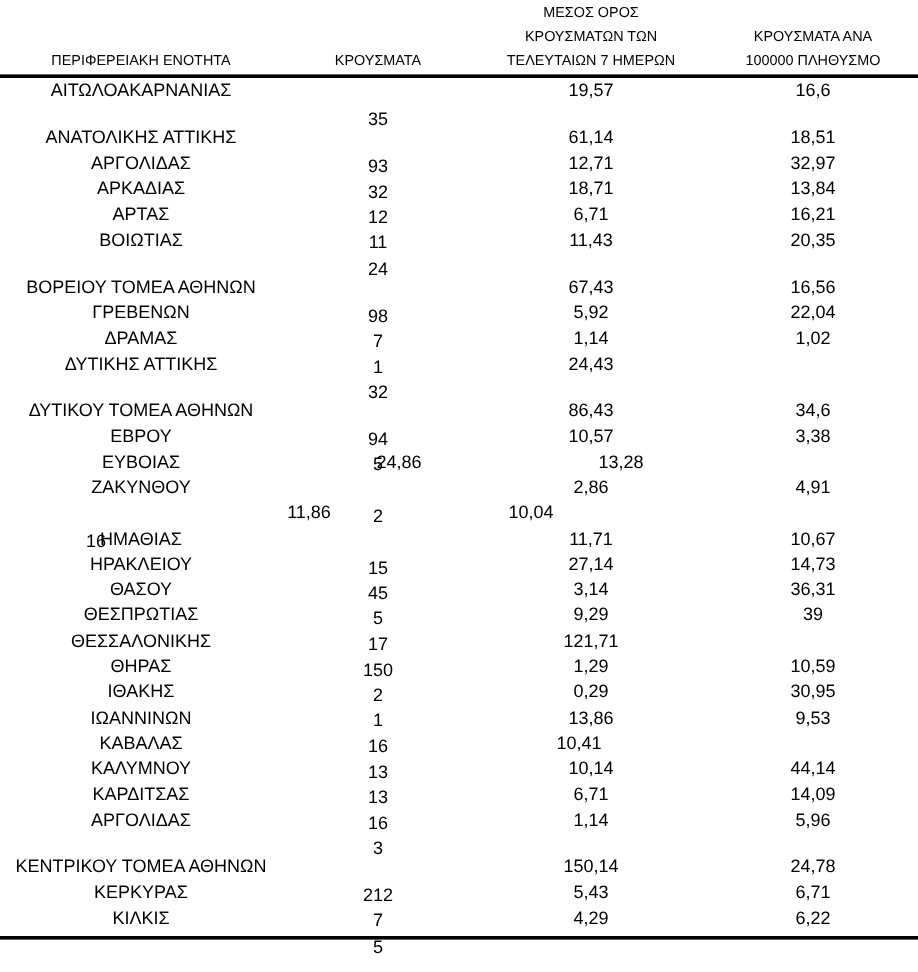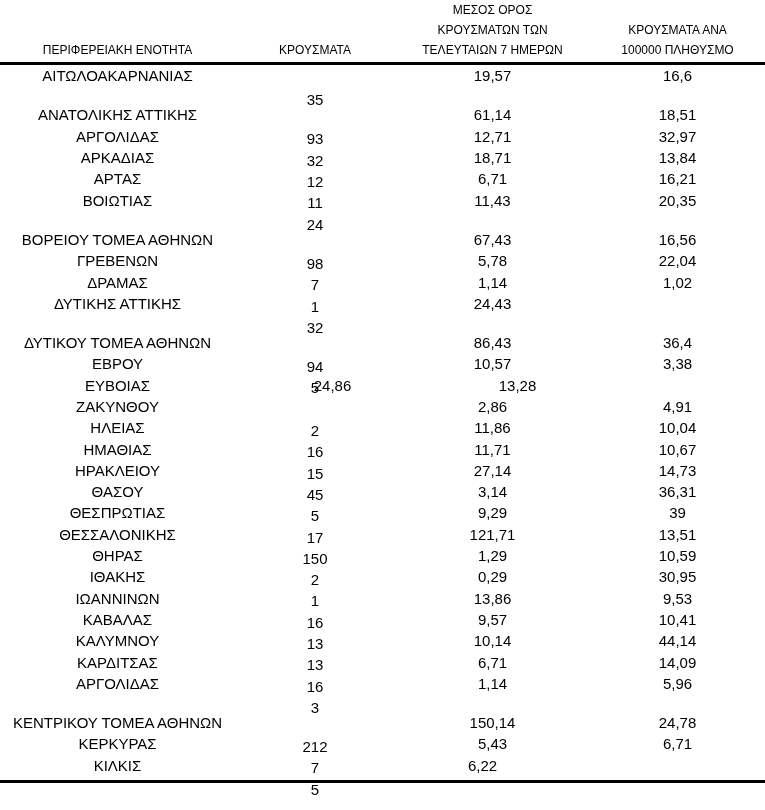--- a/index.html
+++ b/index.html
@@ -123,60 +123,59 @@
       <div class="gap"></div>
       <div class="row">
         <div class="cell col1">ΒΟΡΕΙΟΥ ΤΟΜΕΑ ΑΘΗΝΩΝ</div>
         <div class="cell col2">98</div>
         <div class="cell col3">67,43</div>
         <div class="cell col4">16,56</div>
       </div>
       <div class="row">
         <div class="cell col1">ΓΡΕΒΕΝΩΝ</div>
         <div class="cell col2">7</div>
-        <div class="cell col3">5,78</div>
+        <div class="cell col3">5,92</div>
         <div class="cell col4">22,04</div>
       </div>
       <div class="row">
         <div class="cell col1">ΔΡΑΜΑΣ</div>
         <div class="cell col2">1</div>
         <div class="cell col3">1,14</div>
         <div class="cell col4">1,02</div>
       </div>
       <div class="row">
         <div class="cell col1">ΔΥΤΙΚΗΣ ΑΤΤΙΚΗΣ</div>
         <div class="cell col2">32</div>
         <div class="cell col3">24,43</div>
       </div>
       <div class="gap"></div>
       <div class="row">
         <div class="cell col1">ΔΥΤΙΚΟΥ ΤΟΜΕΑ ΑΘΗΝΩΝ</div>
         <div class="cell col2">94</div>
         <div class="cell col3">86,43</div>
-        <div class="cell col4">36,4</div>
+        <div class="cell col4">34,6</div>
       </div>
       <div class="row">
         <div class="cell col1">ΕΒΡΟΥ</div>
         <div class="cell col2">5</div>
         <div class="cell col3">10,57</div>
         <div class="cell col4">3,38</div>
       </div>
       <div class="row">
         <div class="cell col1">ΕΥΒΟΙΑΣ</div>
         <div class="cell col3">24,86</div>
         <div class="cell col4">13,28</div>
       </div>
       <div class="row">
         <div class="cell col1">ΖΑΚΥΝΘΟΥ</div>
         <div class="cell col2">2</div>
         <div class="cell col3">2,86</div>
         <div class="cell col4">4,91</div>
       </div>
       <div class="row">
-        <div class="cell col1">ΗΛΕΙΑΣ</div>
         <div class="cell col2">16</div>
         <div class="cell col3">11,86</div>
         <div class="cell col4">10,04</div>
       </div>
       <div class="row">
         <div class="cell col1">ΗΜΑΘΙΑΣ</div>
         <div class="cell col2">15</div>
         <div class="cell col3">11,71</div>
         <div class="cell col4">10,67</div>
       </div>
@@ -195,21 +194,20 @@
       <div class="row">
         <div class="cell col1">ΘΕΣΠΡΩΤΙΑΣ</div>
         <div class="cell col2">17</div>
         <div class="cell col3">9,29</div>
         <div class="cell col4">39</div>
       </div>
       <div class="row">
         <div class="cell col1">ΘΕΣΣΑΛΟΝΙΚΗΣ</div>
         <div class="cell col2">150</div>
         <div class="cell col3">121,71</div>
-        <div class="cell col4">13,51</div>
       </div>
       <div class="row">
         <div class="cell col1">ΘΗΡΑΣ</div>
         <div class="cell col2">2</div>
         <div class="cell col3">1,29</div>
         <div class="cell col4">10,59</div>
       </div>
       <div class="row">
         <div class="cell col1">ΙΘΑΚΗΣ</div>
         <div class="cell col2">1</div>
@@ -218,21 +216,20 @@
       </div>
       <div class="row">
         <div class="cell col1">ΙΩΑΝΝΙΝΩΝ</div>
         <div class="cell col2">16</div>
         <div class="cell col3">13,86</div>
         <div class="cell col4">9,53</div>
       </div>
       <div class="row">
         <div class="cell col1">ΚΑΒΑΛΑΣ</div>
         <div class="cell col2">13</div>
-        <div class="cell col3">9,57</div>
         <div class="cell col4">10,41</div>
       </div>
       <div class="row">
         <div class="cell col1">ΚΑΛΥΜΝΟΥ</div>
         <div class="cell col2">13</div>
         <div class="cell col3">10,14</div>
         <div class="cell col4">44,14</div>
       </div>
       <div class="row">
         <div class="cell col1">ΚΑΡΔΙΤΣΑΣ</div>
@@ -255,17 +252,18 @@
       </div>
       <div class="row">
         <div class="cell col1">ΚΕΡΚΥΡΑΣ</div>
         <div class="cell col2">7</div>
         <div class="cell col3">5,43</div>
         <div class="cell col4">6,71</div>
       </div>
       <div class="row">
         <div class="cell col1">ΚΙΛΚΙΣ</div>
         <div class="cell col2">5</div>
+        <div class="cell col3">4,29</div>
         <div class="cell col4">6,22</div>
       </div>
     </div>
 
 </div>
 
 </body></html>

